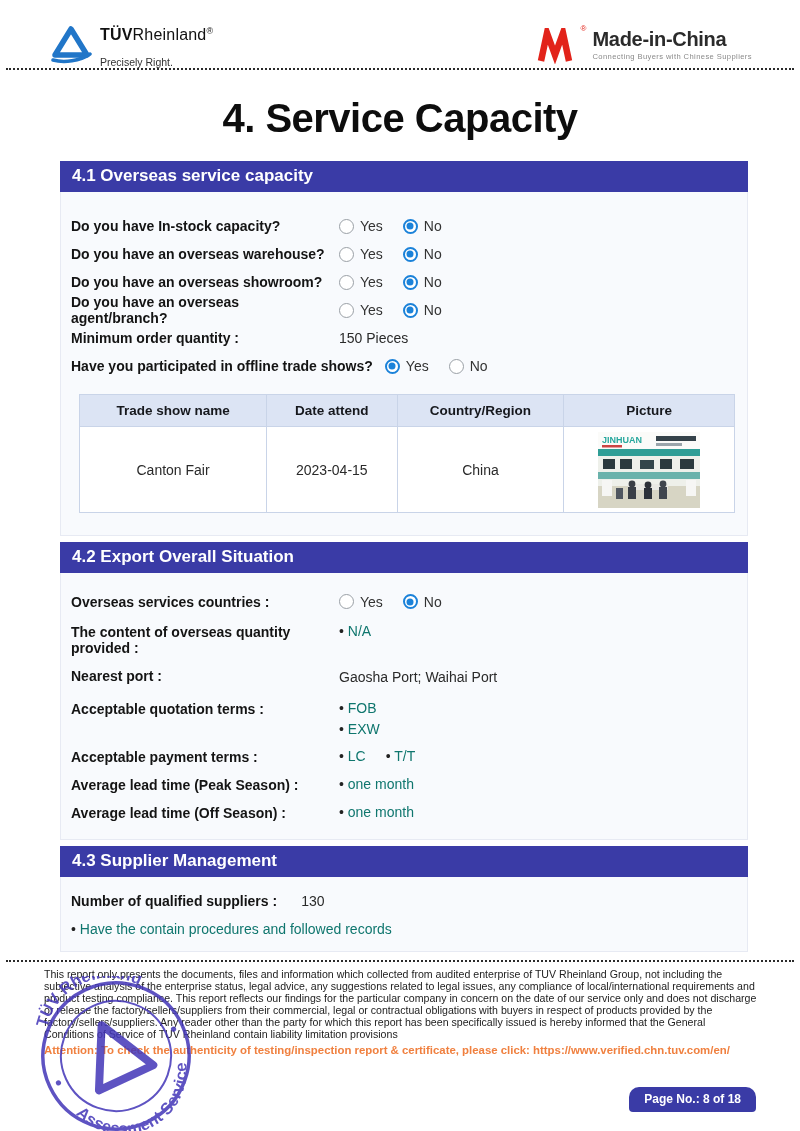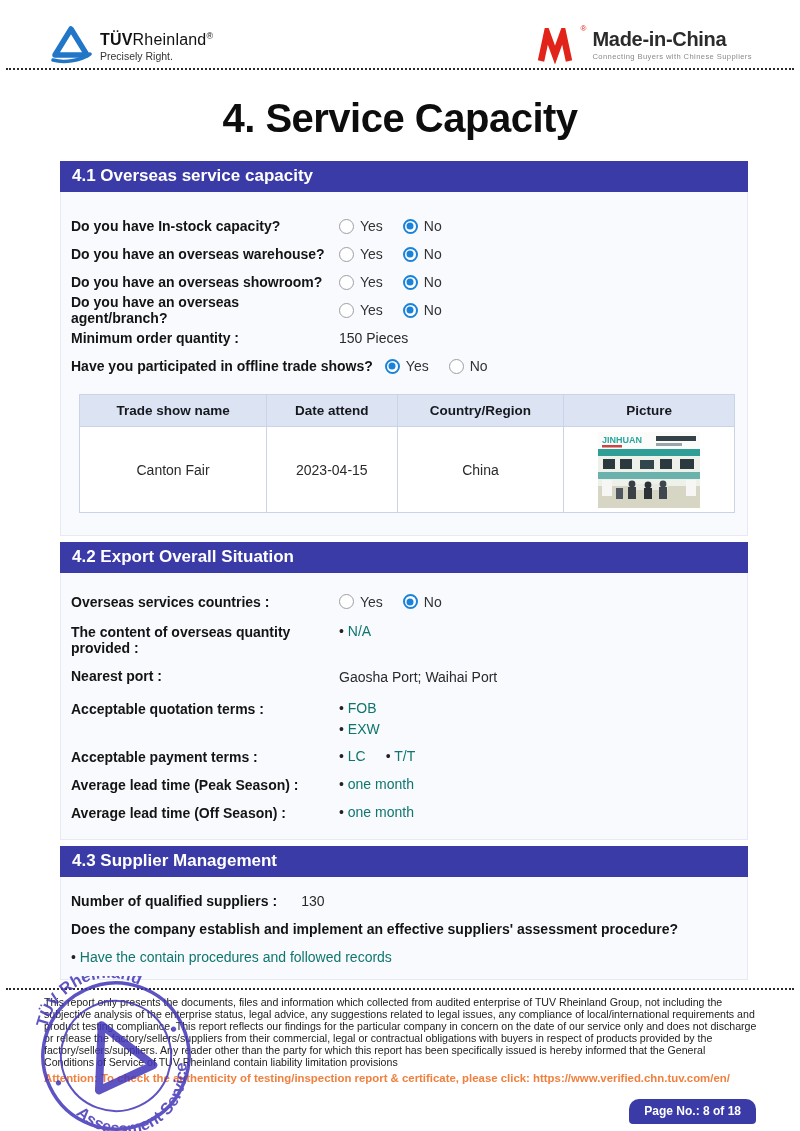--- a/index.html
+++ b/index.html
@@ -5,25 +5,25 @@
   * { box-sizing: border-box; margin: 0; padding: 0; }
   html,body { width:800px; height:1131px; }
   body {
     font-family: "Liberation Sans", sans-serif;
     background:#ffffff; color:#1a1a1a;
     position:relative; overflow:hidden;
   }
   
   .top-header { display:flex; justify-content:space-between; align-items:flex-start;
     padding:24px 42px 0 44px; height:70px; border-bottom:2px dotted #2b2b2b; margin:0 6px; }
-  .tuv-logo { display:flex; gap:8px; align-items:center; }
+  .tuv-logo { display:flex; gap:8px; align-items:flex-end; }
   .tuv-text .brand { font-size:16px; letter-spacing:.2px; color:#111; }
   .tuv-text .brand b { font-weight:800; }
   .tuv-text .reg { font-size:9px; vertical-align:super; color:#111; }
-  .tuv-text .tagline { font-size:10.5px; color:#333; margin-top:1px; }
+  .tuv-text .tagline { font-size:10.5px; color:#333; margin-top:12px; }
   .mic-logo { display:flex; gap:6px; align-items:flex-start; margin-top:4px; }
   .mic-text .brand { font-size:20px; font-weight:800; color:#2b2b2b; letter-spacing:-.3px; }
   .mic-text .tagline { font-size:7.6px; color:#8a8a8a; letter-spacing:.4px; margin-top:1px; }
   .mic-reg { font-size:8px; color:#e2231a; position:relative; top:-4px; }
   
   .page-title { text-align:center; font-size:40px; font-weight:800; color:#0d0d0d;
     margin:26px 0 20px 0; letter-spacing:-.5px; }
   
   .content { margin:0 52px 0 60px; }
   .section { margin-bottom:6px; }
@@ -63,21 +63,21 @@
   
   .s43row { display:flex; gap:12px; font-size:14px; margin-bottom:12px; align-items:baseline; }
   .s43q { font-size:14px; font-weight:700; color:#141414; margin-bottom:12px; }
   
   .bottom-sep { border-bottom:2px dotted #2b2b2b; margin:8px 6px 6px 6px; }
   .disclaimer { margin:0 42px 0 44px; font-size:10.6px; line-height:12px; color:#222; }
   .attention { margin:4px 42px 0 44px; font-size:11.4px; line-height:13px; font-weight:700; color:#f0803f; }
   
   .stamp { position:absolute; left:30px; top:976px; opacity:.85; pointer-events:none; }
   
-  .page-badge { position:absolute; right:44px; bottom:7px; background:#3a3ba6; color:#fff;
+  .page-badge { position:absolute; right:44px; bottom:19px; background:#3a3ba6; color:#fff;
     font-size:12px; font-weight:700; padding:5px 15px 6px; border-radius:10px 10px 4px 4px; }
 </style>
 </head>
 <body>
 
 <div class="top-header">
   <div class="tuv-logo">
     <span>
       <svg width="42" height="40" viewBox="0 0 42 40">
         <path d="M21 5 L37 31 L5 31 Z" fill="none" stroke="#2176c8" stroke-width="5.5" stroke-linejoin="round"></path>
@@ -280,21 +280,20 @@
     </div>
   </div>
 
   <div class="section">
     <div class="section-header">4.3 Supplier Management</div>
     <div class="section-body" style="padding-top:16px; padding-bottom:14px;">
       <div class="s43row">
         <span class="qlabel wide" style="width:auto;">Number of qualified suppliers :</span>
         <span class="plain-value">130</span>
       </div>
-      <div class="s43q">Does the company establish and implement an effective suppliers' assessment procedure?</div>
       <div class="bullet">Have the contain procedures and followed records</div>
     </div>
   </div>
 
 </div>
 
 <div class="bottom-sep"></div>
 <div class="disclaimer">This report only presents the documents, files and information which collected from audited enterprise of TUV Rheinland Group, not including the subjective analysis of the enterprise status, legal advice, any suggestions related to legal issues, any compliance of local/international requirements and product testing compliance. This report reflects our findings for the particular company in concern on the date of our service only and does not discharge or release the factory/sellers/suppliers from their commercial, legal or contractual obligations with buyers in respect of products provided by the factory/sellers/suppliers. Any reader other than the party for which this report has been specifically issued is hereby informed that the General Conditions of Service of TUV Rheinland contain liability limitation provisions</div>
 <div class="attention">Attention: To check the authenticity of testing/inspection report &amp; certificate, please click:  https://www.verified.chn.tuv.com/en/</div>
 

